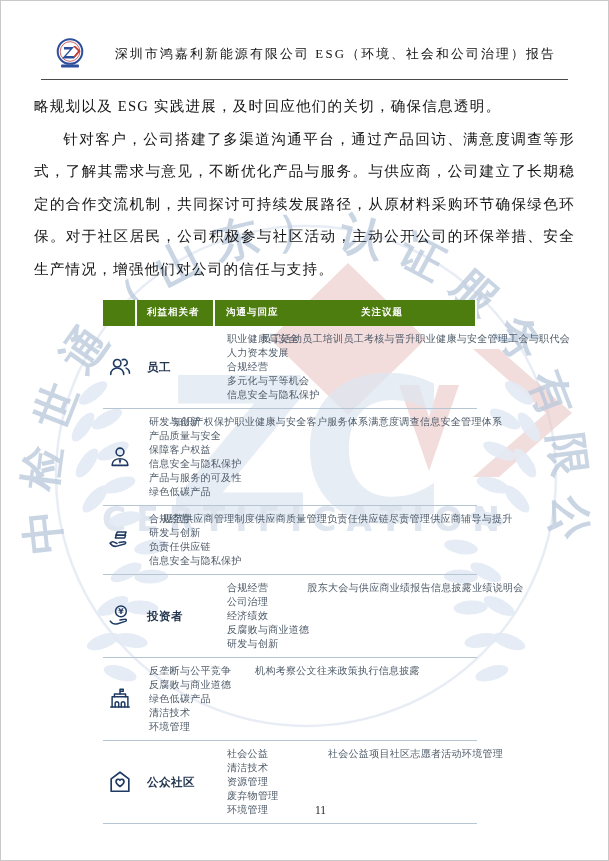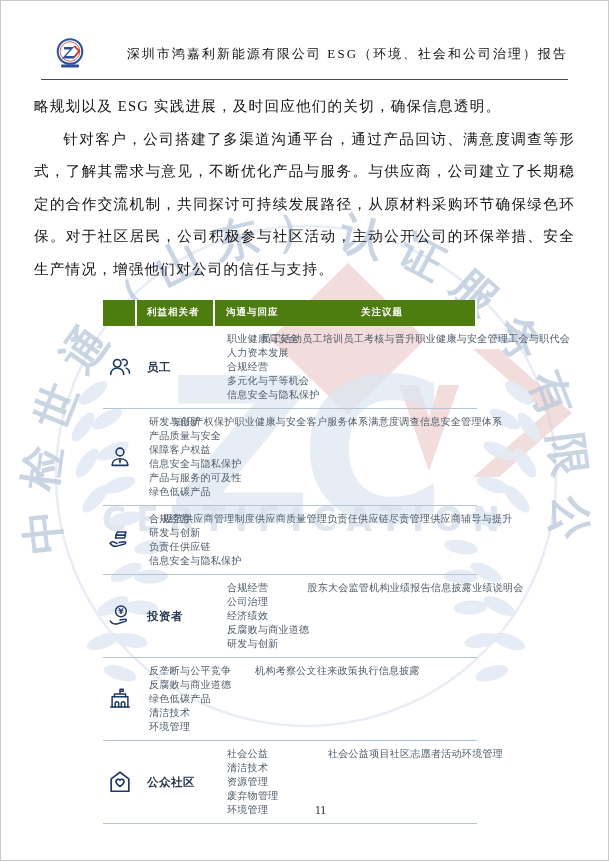--- a/index.html
+++ b/index.html
@@ -12,21 +12,21 @@
   }
   
   .watermark {
     position:absolute; inset:0; z-index:0; pointer-events:none;
   }
   
   .page { position:relative; z-index:1; width:100%; height:100%; }
   .content { padding: 0 33px; }
   
   .doc-header {
-    display:flex; align-items:center; gap:26px;
+    display:flex; align-items:center; gap:14px;
     padding: 36px 49px 8px 49px;
     border-bottom: 1.5px solid #4a4a4a;
     margin: 0 0 0 0;
   }
   .doc-header { margin-left:40px; margin-right:40px; padding-left:12px; padding-right:0; }
   .logo-wrap { width:40px; height:34px; flex:0 0 auto; }
   .doc-title {
     font-size: 12.8px; letter-spacing: 2.2px; color:#111;
     white-space: nowrap; padding-left: 8px;
   }
@@ -281,21 +281,21 @@
     <div class="rc-name">投资者</div>
     <div class="rc-top">
               <div class="cell-line">合规经营</div>
               <div class="cell-line">公司治理</div>
               <div class="cell-line">经济绩效</div>
               <div class="cell-line">反腐败与商业道德</div>
               <div class="cell-line">研发与创新</div>
             </div>
     <div class="rc-resp">
               <div class="cell-line">股东大会</div>
-              <div class="cell-line">监管机构</div>
+              <div class="cell-line">与供应商</div>
               <div class="cell-line">业绩报告</div>
               <div class="cell-line">信息披露</div>
               <div class="cell-line">业绩说明会</div>
             </div>
   </div>
 
   <div class="stk-row">
     <div class="rc-icon">
               <span>
                 <svg class="icon-svg" viewBox="0 0 28 28">

